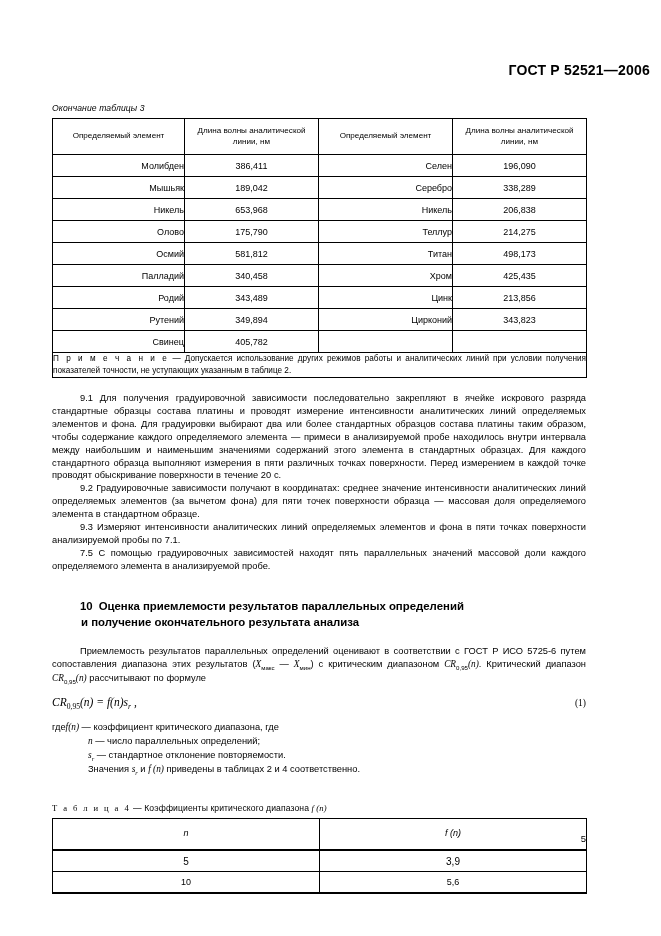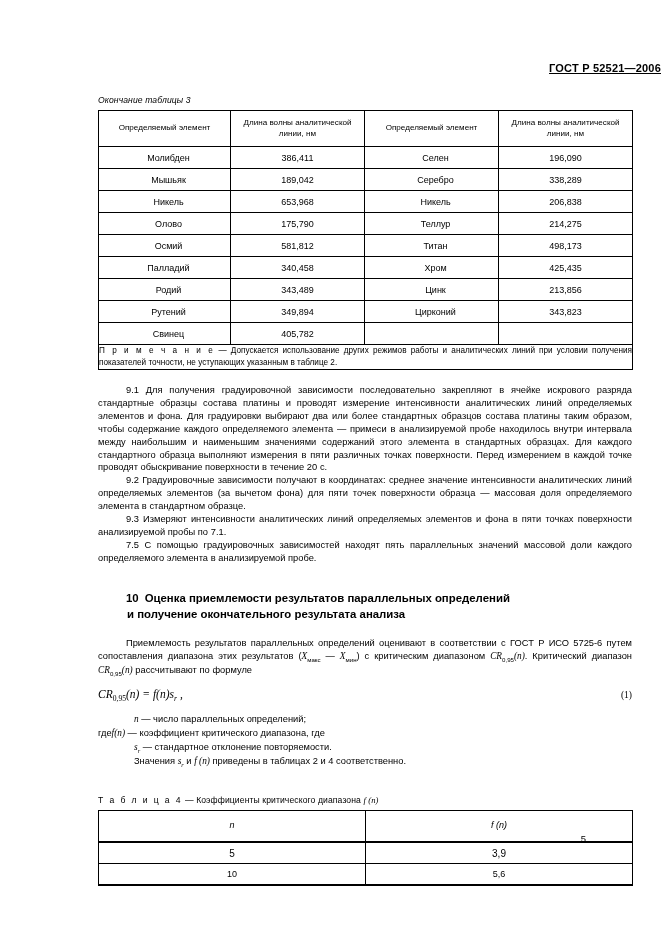--- a/index.html
+++ b/index.html
@@ -16,52 +16,51 @@
     position: relative;
     width: 661px;
     height: 936px;
     background: #ffffff;
     overflow: hidden;
     box-sizing: border-box;
   }
   .content {
     position: absolute;
     left: 52px;
-    top: 0;
+    top: 8px;
     width: 534px;
-    margin-left: 46px;
   }
 
   
   .doc-header {
     position: absolute;
-    right: 0;
+    right: 11px;
     top: 62px;
-    font-size: 11px;
+    font-size: 14px;
     font-weight: bold;
     letter-spacing: 0.2px;
     white-space: nowrap;
-    text-decoration: underline;
   }
 
   
   .table-caption {
     font-size: 8.6px;
     font-style: italic;
     margin: 0 0 5px 0;
     letter-spacing: 0.1px;
   }
   .table-caption-4 {
     font-size: 8.6px;
     font-style: normal;
     margin: 0 0 5px 0;
     letter-spacing: 0.1px;
   }
   .sp-letters {
     letter-spacing: 1.9px;
+    font-family: Liberation Serif, serif;
   }
 
   
   table.grid {
     border-collapse: collapse;
     width: 534px;
     table-layout: fixed;
     font-size: 8.6px;
   }
   table.grid td, table.grid th {
@@ -70,21 +69,21 @@
     font-weight: normal;
     vertical-align: middle;
   }
   table.grid th {
     text-align: center;
     padding: 7px 4px;
     line-height: 1.32;
     font-size: 8.1px;
   }
   table.grid td.name-cell {
-    text-align: center;
+    text-align: right;
     padding: 5px 0 5px 8px;
     height: 11px;
     font-size: 9px;
   }
   table.grid td.val-cell {
     text-align: center;
     padding: 5px 4px;
     height: 11px;
     font-size: 9px;
   }
@@ -299,22 +298,22 @@
     </div>
 
     <p class="body after-head-10"><span>Приемлемость результатов параллельных определений оценивают в соответствии с ГОСТ Р ИСО 5725-6 путем сопоставления диапазона этих результатов (</span><span class="mi">X</span><sub class="mrm">макс</sub><span> — </span><span class="mi">X</span><sub class="mrm">мин</sub><span>) с критическим диапазоном </span><span class="mi">CR</span><sub class="mrm">0,95</sub><span class="mi">(n)</span><span>. Критический диапазон </span><span class="mi">CR</span><sub class="mrm">0,95</sub><span class="mi">(n)</span><span> рассчитывают по формуле</span></p>
 
     <div class="formula-row">
       <div class="formula"><span>CR</span><sub class="mrm">0,95</sub><span>(n)</span><span> = </span><span>f(n)s</span><sub class="ms">r</sub><span> ,</span></div>
       <div class="eqno">(1)</div>
     </div>
 
     <div class="defs">
+      <div class="def-line"><span>где</span><span class="mi">f(n)</span><span> — коэффициент критического диапазона, где</span></div>
       <div class="def-line"><span class="def-indent"></span><span class="mi">n</span><span> — число параллельных определений;</span></div>
-      <div class="def-line"><span>где</span><span class="mi">f(n)</span><span> — коэффициент критического диапазона, где</span></div>
       <div class="def-line"><span class="def-indent"></span><span class="mi">s</span><sub class="ms">r</sub><span> — стандартное отклонение повторяемости.</span></div>
       <div class="def-line"><span class="def-indent"></span><span>Значения </span><span class="mi">s</span><sub class="ms">r</sub><span>  и  </span><span class="mi">f (n)</span><span> приведены в таблицах  2 и 4 соответственно.</span></div>
     </div>
 
     <div class="t4-block">
       <div class="table-caption-4"><span class="sp-letters">Т а б л и ц а  4</span><span> — Коэффициенты критического диапазона </span><span class="mi">f (n)</span></div>
 
       <table class="grid t4">
         <colgroup>
           <col style="width:267px;">

